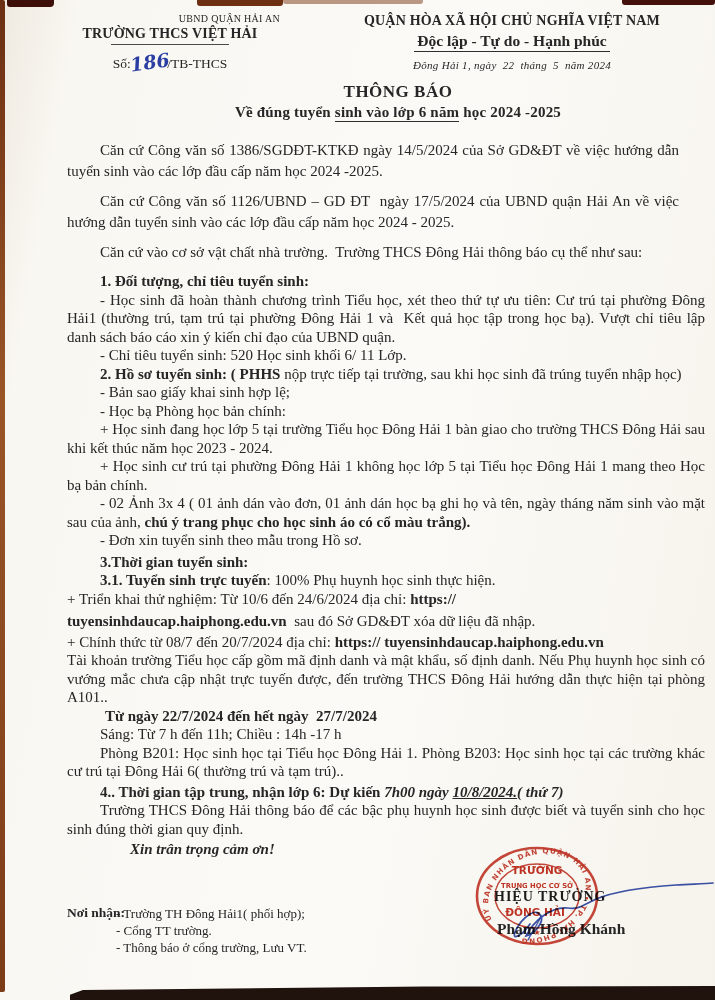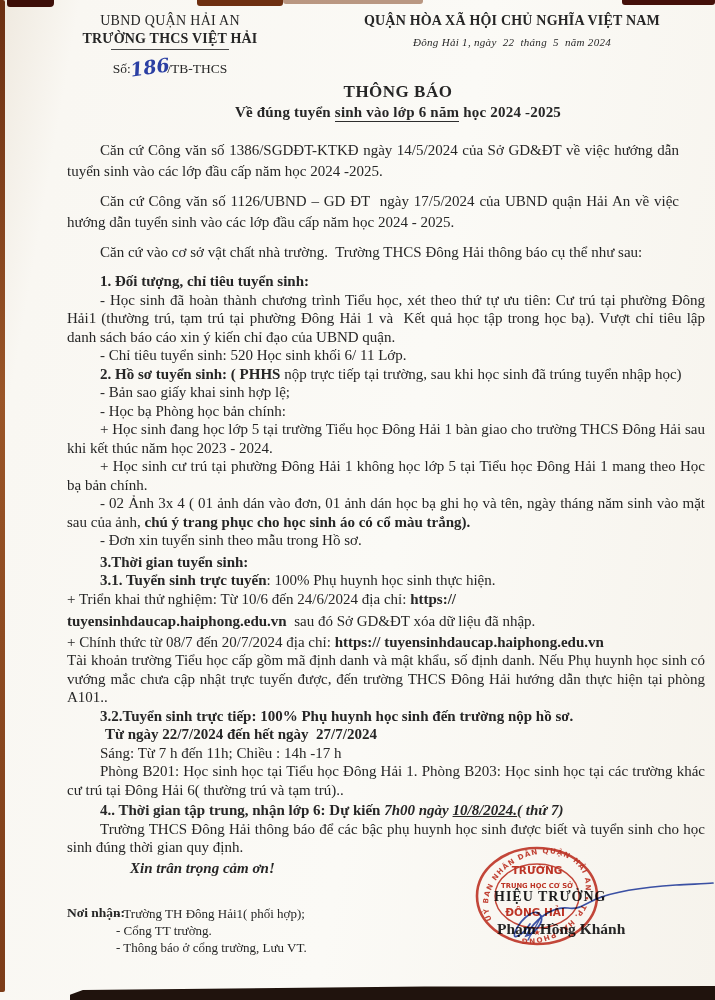--- a/index.html
+++ b/index.html
@@ -14,21 +14,21 @@
   #edge-left{left:0;top:0;width:5px;height:992px;background:linear-gradient(180deg,#6b2f12,#9a5527 40%,#7c3c18);border-radius:0 2px 2px 0;}
   #edge-tl{left:7px;top:0;width:47px;height:7px;background:#3d0f08;border-radius:0 0 4px 3px;}
   #edge-t1{left:197px;top:0;width:86px;height:6px;background:#6e3012;border-radius:0 0 3px 3px;}
   #edge-t2{left:283px;top:0;width:140px;height:4px;background:#a3765b;opacity:.75;border-radius:0 0 3px 3px;}
   #edge-tr{left:622px;top:0;width:93px;height:5px;background:#44100a;border-radius:0 0 3px 3px;}
   #edge-bottom{left:70px;right:0;bottom:0;height:14px;background:#20130d;
     clip-path:polygon(0 62%,2% 28%,55% 4%,100% 0,100% 100%,0 100%);}
   
   #hdr-left{left:60px;top:13px;width:220px;text-align:center;z-index:2;}
   #hdr-right{left:336px;top:13px;width:352px;text-align:center;z-index:2;}
-  .org{font-size:14px;letter-spacing:.3px;}
+  .org{font-size:10px;letter-spacing:.3px;text-align:right;}
   .school{font-size:14px;font-weight:bold;margin-top:2px;letter-spacing:.2px;}
   .school-rule{width:118px;border-top:1.5px solid #4a4a4a;margin:2px auto 5px;}
   .so-line{font-size:13.5px;margin-top:3px;}
   .hand-num{color:#2b3fa3;font-style:italic;font-weight:600;font-size:19px;display:inline-block;transform:rotate(-8deg);position:relative;top:1px;margin:0 -2px 0 -1px;font-family:"DejaVu Serif",serif;}
   .national{font-size:14px;font-weight:bold;letter-spacing:.2px;}
   .motto{display:inline-block;font-size:15.5px;font-weight:bold;margin-top:3px;padding:0 3px 1px;border-bottom:1.6px solid #2e2e2e;}
   .dateline{font-size:11px;font-style:italic;margin-top:7px;letter-spacing:.3px;}
   
   #flow{position:absolute;left:0;top:0;width:715px;padding:82px 10px 0 67px;box-sizing:border-box;z-index:2;}
   .title1{text-align:center;font-size:17px;font-weight:bold;line-height:20px;position:relative;left:12px;letter-spacing:.5px;}
@@ -61,20 +61,21 @@
 <div class="abs edge" id="edge-bottom"></div>
 
 <div class="abs" id="hdr-left">
   <div class="org">UBND QUẬN HẢI AN</div>
   <div class="school">TRƯỜNG THCS VIỆT HẢI</div>
   <div class="school-rule"></div>
   <div class="so-line"><span>Số:</span><span class="hand-num">186</span><span>/TB-THCS</span></div>
 </div>
 <div class="abs" id="hdr-right">
   <div class="national">QUẬN HÒA XÃ HỘI CHỦ NGHĨA VIỆT NAM</div>
+  <div><span class="motto">Độc lập - Tự do - Hạnh phúc</span></div>
   <div class="dateline">Đông Hải 1, ngày&nbsp; 22&nbsp; tháng&nbsp; 5&nbsp; năm 2024</div>
 </div>
 
 <div id="flow">
   <div class="title1">THÔNG BÁO</div>
   <div class="title2"><span>Về đúng tuyển </span><span class="u">sinh vào lớp 6 năm</span><span> học 2024 -2025</span></div>
 
   <p class="intro">Căn cứ Công văn số 1386/SGDĐT-KTKĐ ngày 14/5/2024 của Sở GD&amp;ĐT về việc hướng dẫn tuyển sinh vào các lớp đầu cấp năm học 2024 -2025.</p>
   <p class="intro">Căn cứ Công văn số 1126/UBND – GD ĐT&nbsp; ngày 17/5/2024 của UBND quận Hải An về việc hướng dẫn tuyển sinh vào các lớp đầu cấp năm học 2024 - 2025.</p>
   <p class="intro">Căn cứ vào cơ sở vật chất nhà trường.&nbsp; Trường THCS Đông Hải thông báo cụ thể như sau:</p>
@@ -90,21 +91,20 @@
   <div class="li">+ Học sinh cư trú tại phường Đông Hải 1 không học lớp 5 tại Tiểu học Đông Hải 1 mang theo Học bạ bản chính.</div>
   <div class="li"><span>- 02 Ảnh 3x 4 ( 01 ảnh dán vào đơn, 01 ảnh dán học bạ ghi họ và tên, ngày tháng năm sinh vào mặt sau của ảnh, </span><b>chú ý trang phục cho học sinh áo có cổ màu trắng).</b></div>
   <div class="li">- Đơn xin tuyển sinh theo mẫu trong Hồ sơ.</div>
 
   <div class="li mt3"><b>3.Thời gian tuyển sinh:</b></div>
   <div class="li"><b>3.1. Tuyển sinh trực tuyến</b><span>: 100% Phụ huynh học sinh thực hiện.</span></div>
   <div class="li flat"><span>+ Triển khai thử nghiệm: Từ 10/6 đến 24/6/2024 địa chỉ: </span><b>https://</b></div>
   <div class="li flat mt4"><b>tuyensinhdaucap.haiphong.edu.vn</b><span>&nbsp; sau đó Sở GD&amp;ĐT xóa dữ liệu đã nhập.</span></div>
   <div class="li flat mt2"><span>+ Chính thức từ 08/7 đến 20/7/2024 địa chỉ: </span><b>https:// tuyensinhdaucap.haiphong.edu.vn</b></div>
   <div class="li flat">Tài khoản trường Tiểu học cấp gồm mã định danh và mật khẩu, số định danh. Nếu Phụ huynh học sinh có vướng mắc chưa cập nhật trực tuyến được, đến trường THCS Đông Hải hướng dẫn thực hiện tại phòng A101..</div>
-  <div class="li"><b>3.2.Tuyển sinh trực tiếp: 100% Phụ huynh học sinh đến trường nộp hồ sơ.</b></div>
   <div class="li ind38"><b>Từ ngày 22/7/2024 đến hết ngày&nbsp; 27/7/2024</b></div>
   <div class="li">Sáng: Từ 7 h đến 11h; Chiều : 14h -17 h</div>
   <div class="li">Phòng B201: Học sinh học tại Tiểu học Đông Hải 1. Phòng B203: Học sinh học tại các trường khác cư trú tại Đông Hải 6( thường trú và tạm trú)..</div>
 
   <div class="li mt2"><b>4.. Thời gian tập trung, nhận lớp 6: Dự kiến </b><span class="bi">7h00 ngày </span><span class="bi-u">10/8/2024.</span><span class="bi">( thứ 7)</span></div>
 
   <div class="li">Trường THCS Đông Hải thông báo để các bậc phụ huynh học sinh được biết và tuyển sinh cho học sinh đúng thời gian quy định.</div>
   <div class="thanks">Xin trân trọng cảm ơn!</div>
 </div>
 

